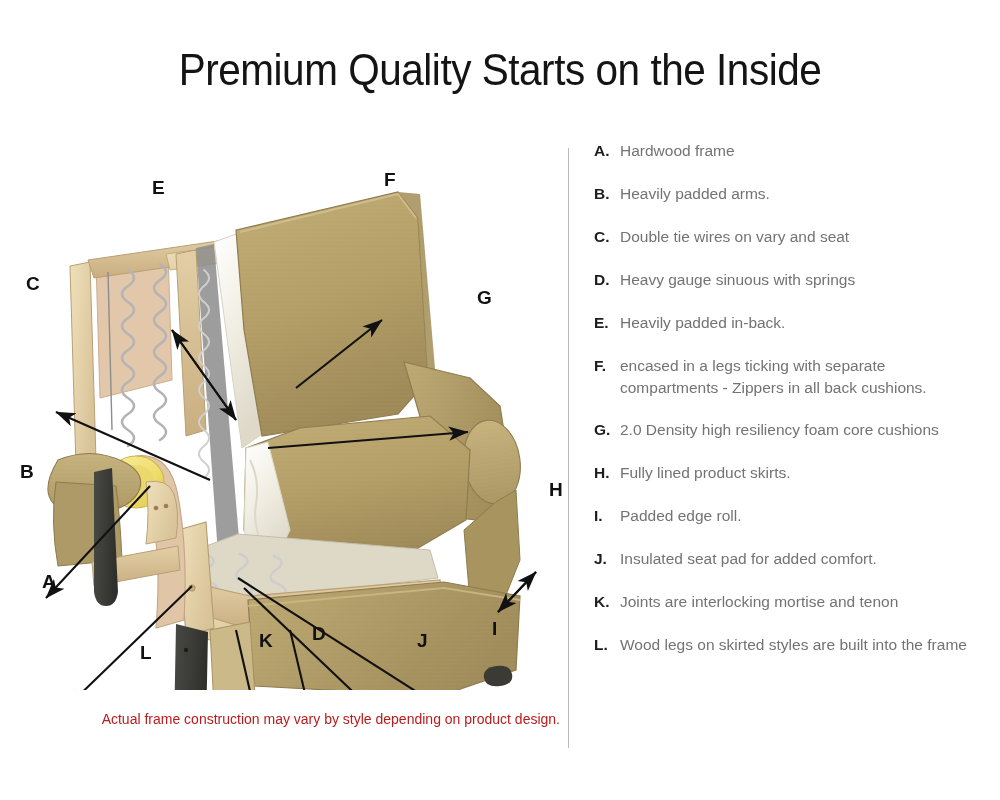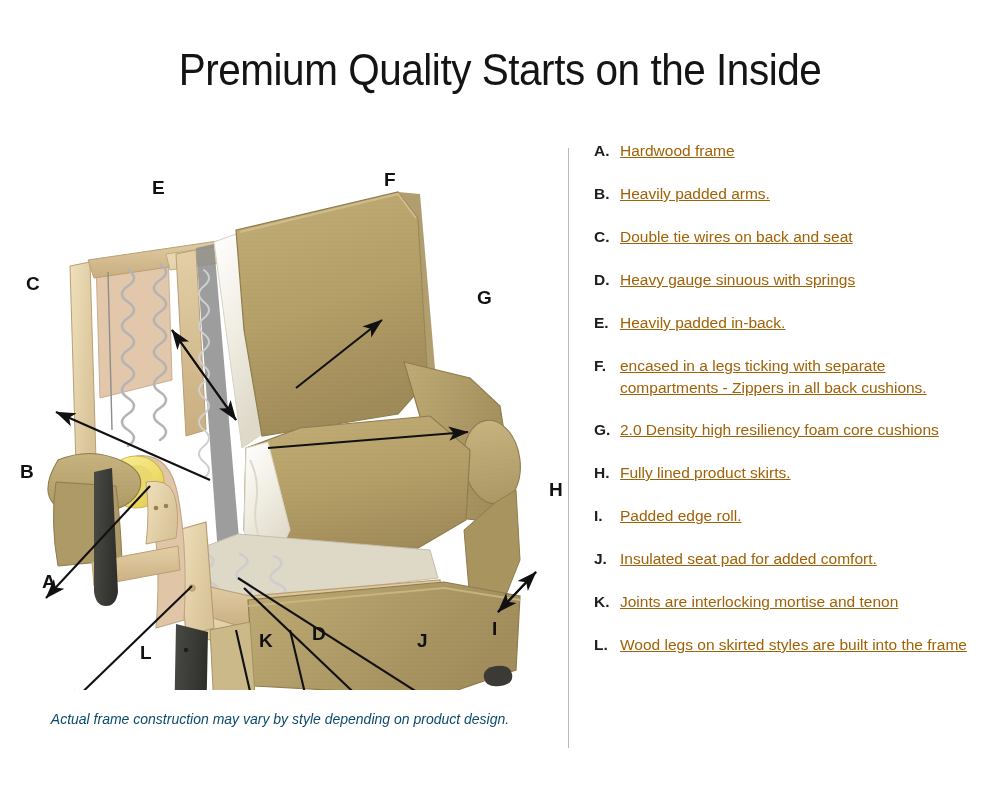--- a/index.html
+++ b/index.html
@@ -70,36 +70,34 @@
   .legend-letter {
     position: absolute;
     left: 0;
     top: 0;
     font-weight: bold;
     color: #1d1d1d;
     font-size: 15.5px;
   }
   .legend-text {
     display: block;
-    color: #a16207;
-    text-decoration: underline;
+    color: #737373;
   }
 
   
   #caption {
     position: absolute;
     left: 0;
     top: 709px;
     width: 560px;
-    text-align: center;
+    text-align: right;
     font-size: 14px;
     line-height: 20px;
-    color: #0c4a6e;
+    color: #b91c1c;
     font-family: "Liberation Sans Narrow", "Liberation Sans", sans-serif;
-    font-style: italic;
   }
 
   
   #diagram {
     position: absolute;
     left: 0;
     top: 130px;
     width: 568px;
     height: 560px;
   }
@@ -320,21 +318,21 @@
       <span class="legend-text">Hardwood frame</span>
     </div>
 
     <div class="legend-item">
       <span class="legend-letter">B.</span>
       <span class="legend-text">Heavily padded arms.</span>
     </div>
 
     <div class="legend-item">
       <span class="legend-letter">C.</span>
-      <span class="legend-text">Double tie wires on back and seat</span>
+      <span class="legend-text">Double tie wires on vary and seat</span>
     </div>
 
     <div class="legend-item">
       <span class="legend-letter">D.</span>
       <span class="legend-text">Heavy gauge sinuous with springs</span>
     </div>
 
     <div class="legend-item">
       <span class="legend-letter">E.</span>
       <span class="legend-text">Heavily padded in-back.</span>

